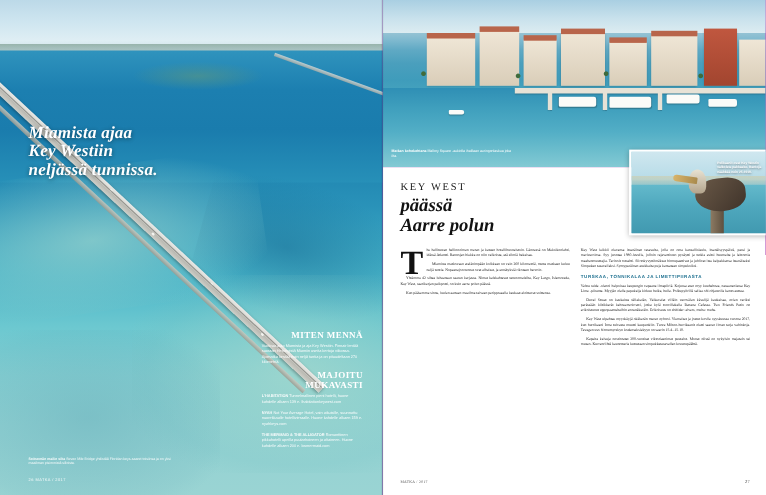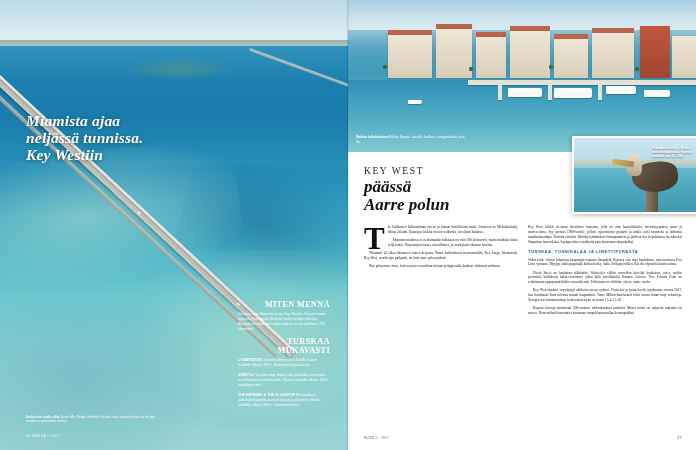--- a/index.html
+++ b/index.html
@@ -365,34 +365,34 @@
         <div class="car" style="left:130px; top:5px;"></div>
         <div class="car" style="left:205px; top:2px;"></div>
         <div class="car" style="left:260px; top:5px;"></div>
         <div class="car" style="left:330px; top:2px;"></div>
         <div class="car" style="left:395px; top:4px;"></div>
       </div>
     </div>
 
     <div class="headline-left">
       <div>Miamista ajaa</div>
+      <div>Key Westiin</div>
       <div>neljässä tunnissa.</div>
-      <div>Key Westiin</div>
     </div>
 
     <div class="caption-left">
       <span class="cap-title">Seitsemän mailin silta</span>
       <span>Seven Mile Bridge yhdistää Floridan keys-saaret toisiinsa ja on yksi maailman pisimmistä silloista.</span>
     </div>
 
     <div class="left-textcol">
       <div class="lt-h">MITEN MENNÄ</div>
       <div class="lt-p">Vuokraa auto Miamista ja aja Key Westiin. Finnair lentää suoraan Helsingistä Miamiin useita kertoja viikossa. Ajomatka kestää noin neljä tuntia ja on pituudeltaan 270 kilometriä.</div>
 
-      <div class="lt-h">TURSKAA MUKAVASTI</div>
+      <div class="lt-h">MAJOITU MUKAVASTI</div>
 
       <div class="lt-p">
         <span class="lt-sub">L'HABITATION</span>
         <span>Tunnelmallinen pieni hotelli, huone kahdelle alkaen 139 e. lhabitationkeywest.com</span>
       </div>
       <div class="lt-p">
         <span class="lt-sub">NYAH</span>
         <span>Not Your Average Hotel, vain aikuisille, suunnattu nuorekkaalle hotellivieraalle. Huone kahdelle alkaen 159 e. nyahkeys.com</span>
       </div>
       <div class="lt-p">

